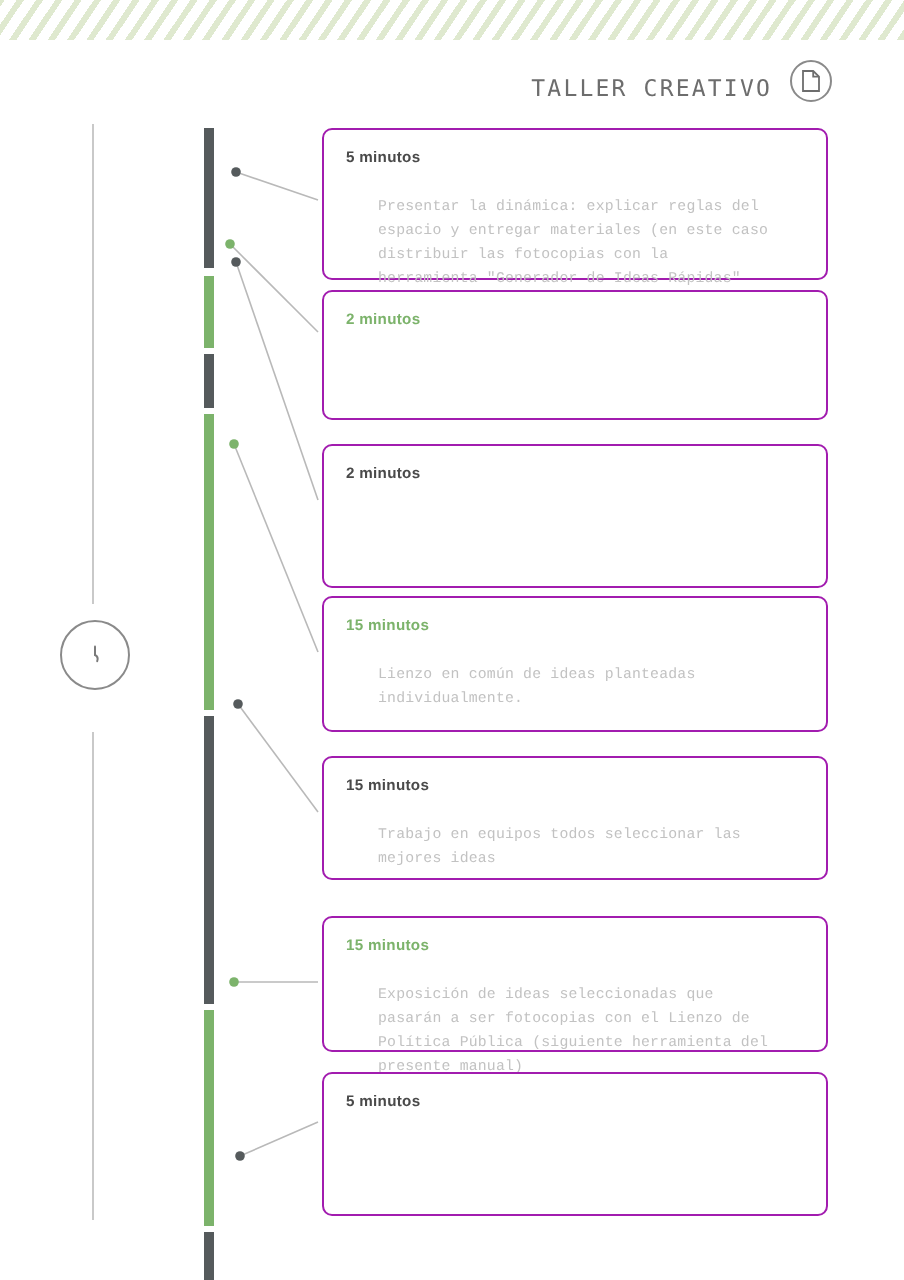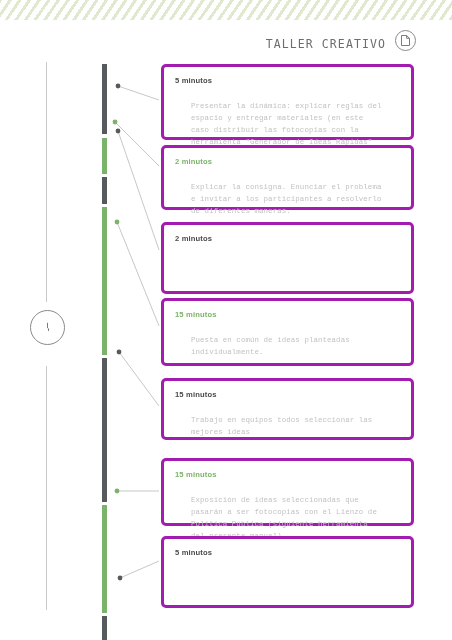--- a/index.html
+++ b/index.html
@@ -106,21 +106,21 @@
     height: 640px;
     pointer-events: none;
   }
 
   
   .card {
     position: absolute;
     left: 161px;
     width: 253px;
     box-sizing: border-box;
-    border: 3px solid #a21caf;
+    border: 1px solid #a21caf;
     border-radius: 5px;
     background: #ffffff;
     padding: 9px 11px 8px 11px;
   }
   .card-time {
     font-size: 7.6px;
     font-weight: bold;
     margin: 0 0 7px 0;
     letter-spacing: 0.15px;
   }
@@ -184,28 +184,27 @@
     <line x1="120" y1="578" x2="159" y2="561" stroke="#b9b9b9" stroke-width="0.8"></line>
     <circle cx="120" cy="578" r="2.4" fill="#555a5c"></circle>
   </svg>
 <div id="cards-layer">
     <div class="card" style="top: 64px; height: 76px;">
       <div class="card-time dark">5 minutos</div>
       <div class="card-body">Presentar la dinámica: explicar reglas del espacio y entregar materiales (en este caso distribuir las fotocopias con la herramienta "Generador de Ideas Rápidas" junto con biromes a todos los participantes.</div>
     </div>
     <div class="card" style="top: 145px; height: 65px;">
       <div class="card-time green">2 minutos</div>
-      <div class="card-body">Explicar la consigna. Enunciar el problema e invitar a los participantes a resolverlo de diferentes maneras.</div>
     </div>
     <div class="card" style="top: 222px; height: 72px;">
       <div class="card-time dark">2 minutos</div>
     </div>
     <div class="card" style="top: 298px; height: 68px;">
       <div class="card-time green">15 minutos</div>
-      <div class="card-body">Puesta en común de ideas planteadas individualmente.</div>
+      <div class="card-body">Lienzo en común de ideas planteadas individualmente.</div>
     </div>
     <div class="card" style="top: 378px; height: 62px;">
       <div class="card-time dark">15 minutos</div>
       <div class="card-body">Trabajo en equipos todos seleccionar las mejores ideas</div>
     </div>
     <div class="card" style="top: 458px; height: 68px;">
       <div class="card-time green">15 minutos</div>
       <div class="card-body">Exposición de ideas seleccionadas que pasarán a ser fotocopias con el Lienzo de Política Pública (siguiente herramienta del presente manual)</div>
     </div>
     <div class="card" style="top: 536px; height: 72px;">

